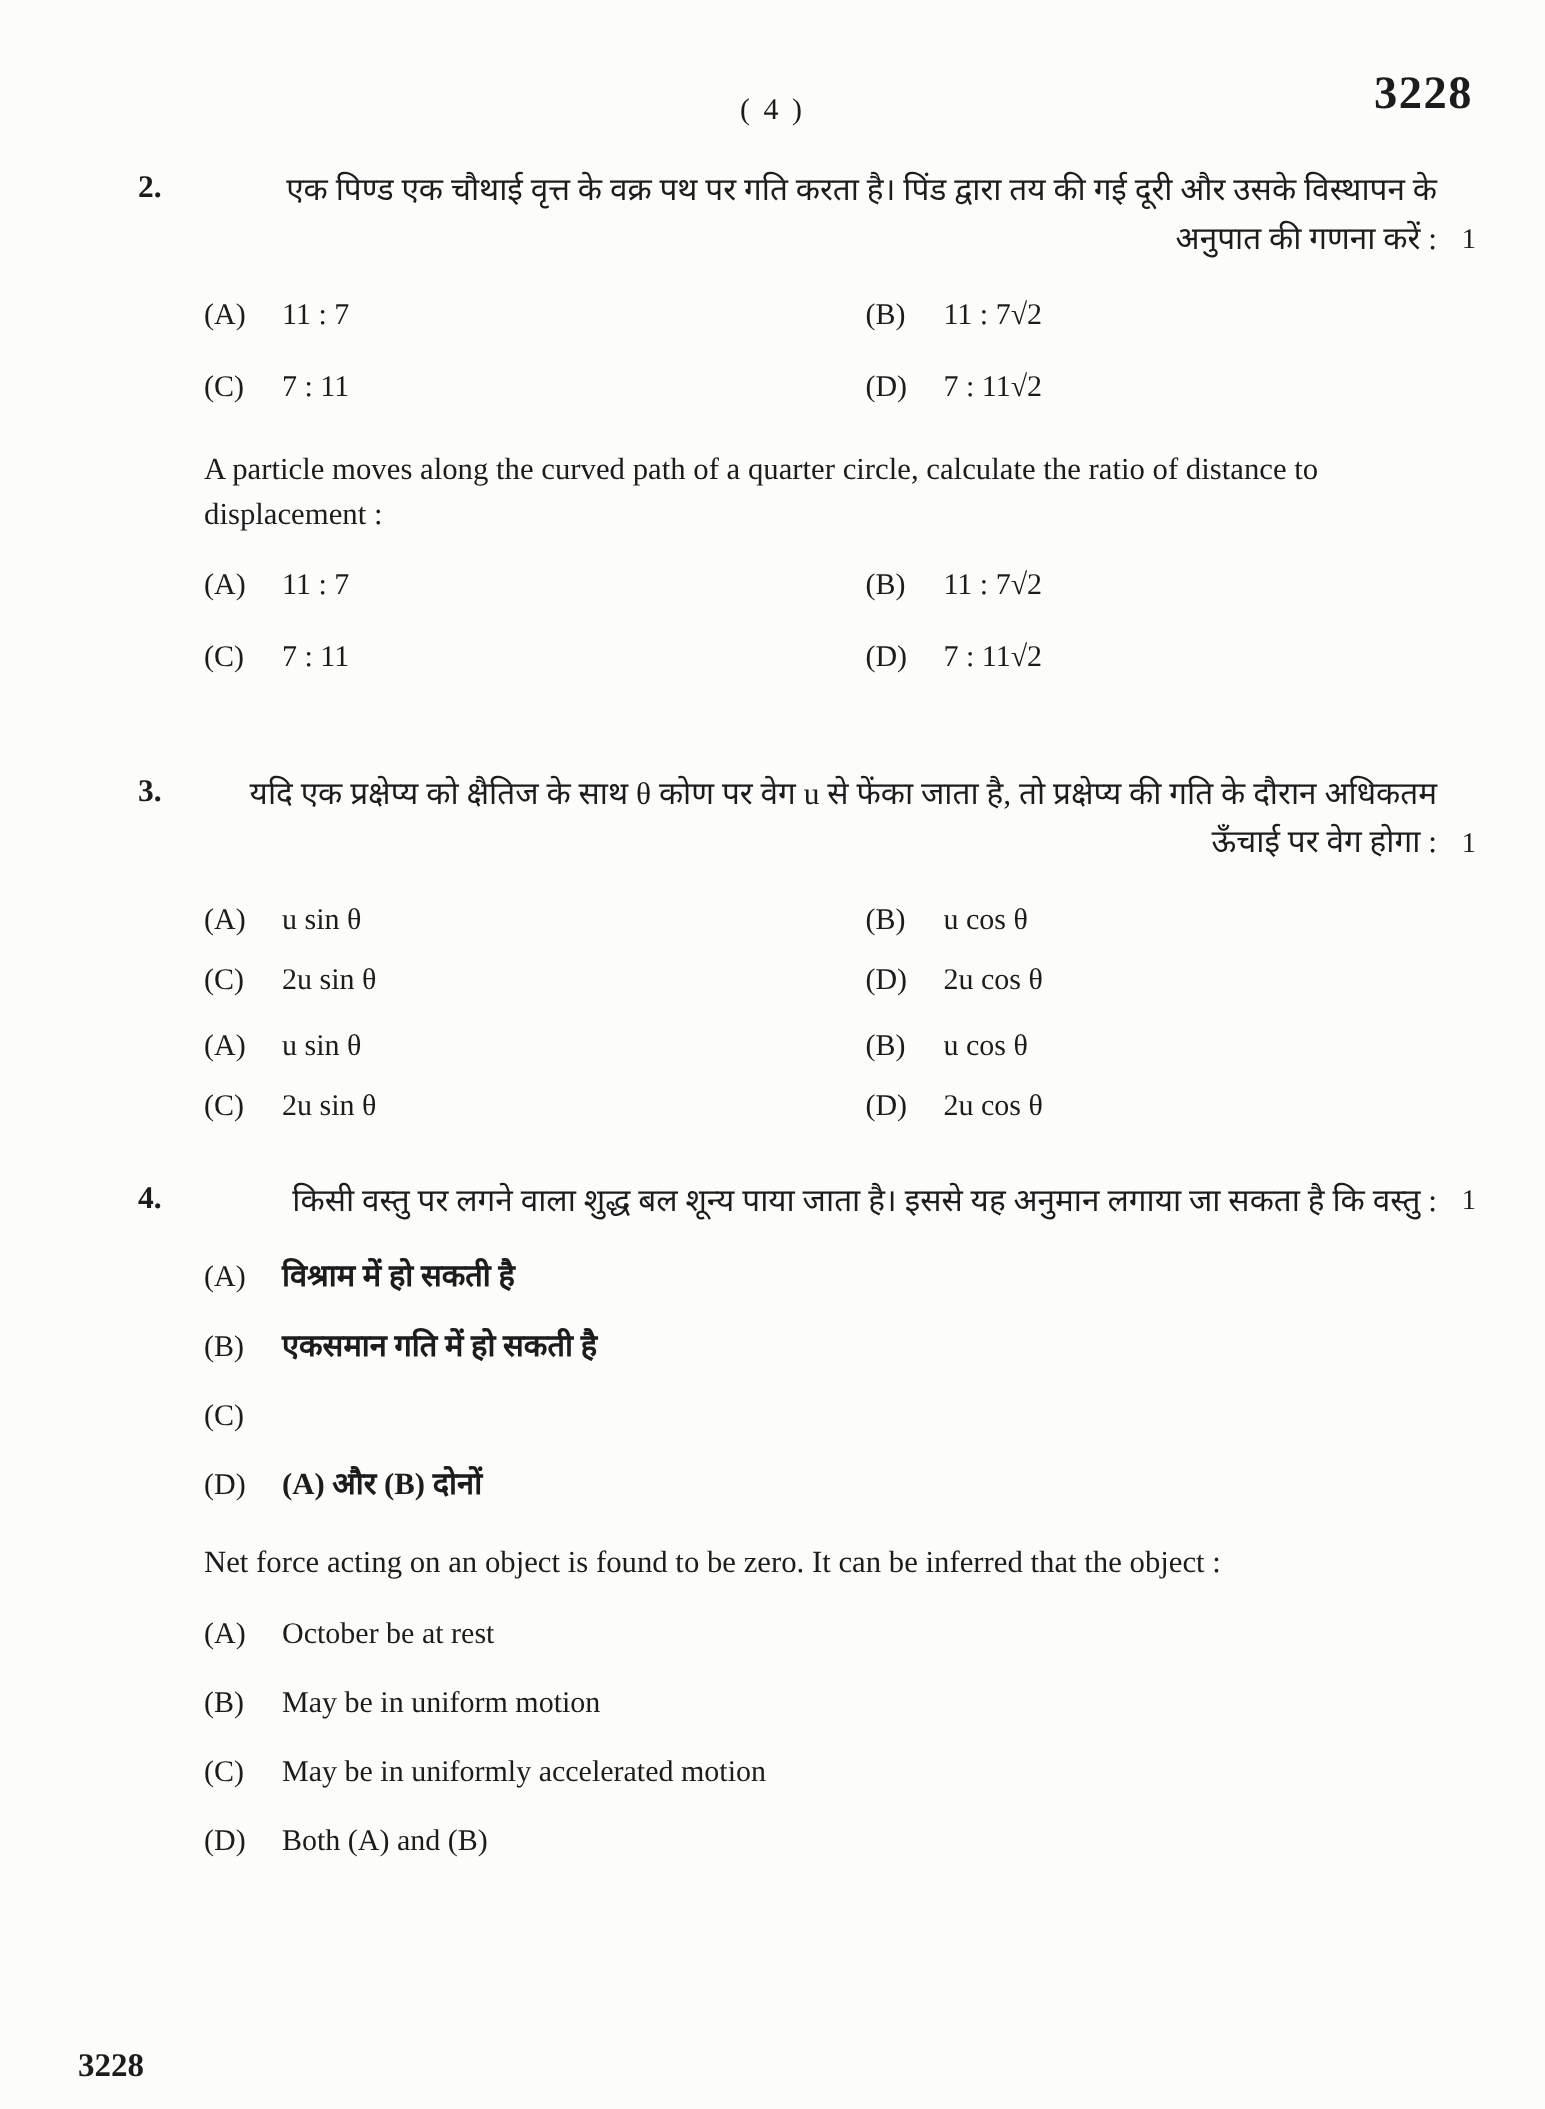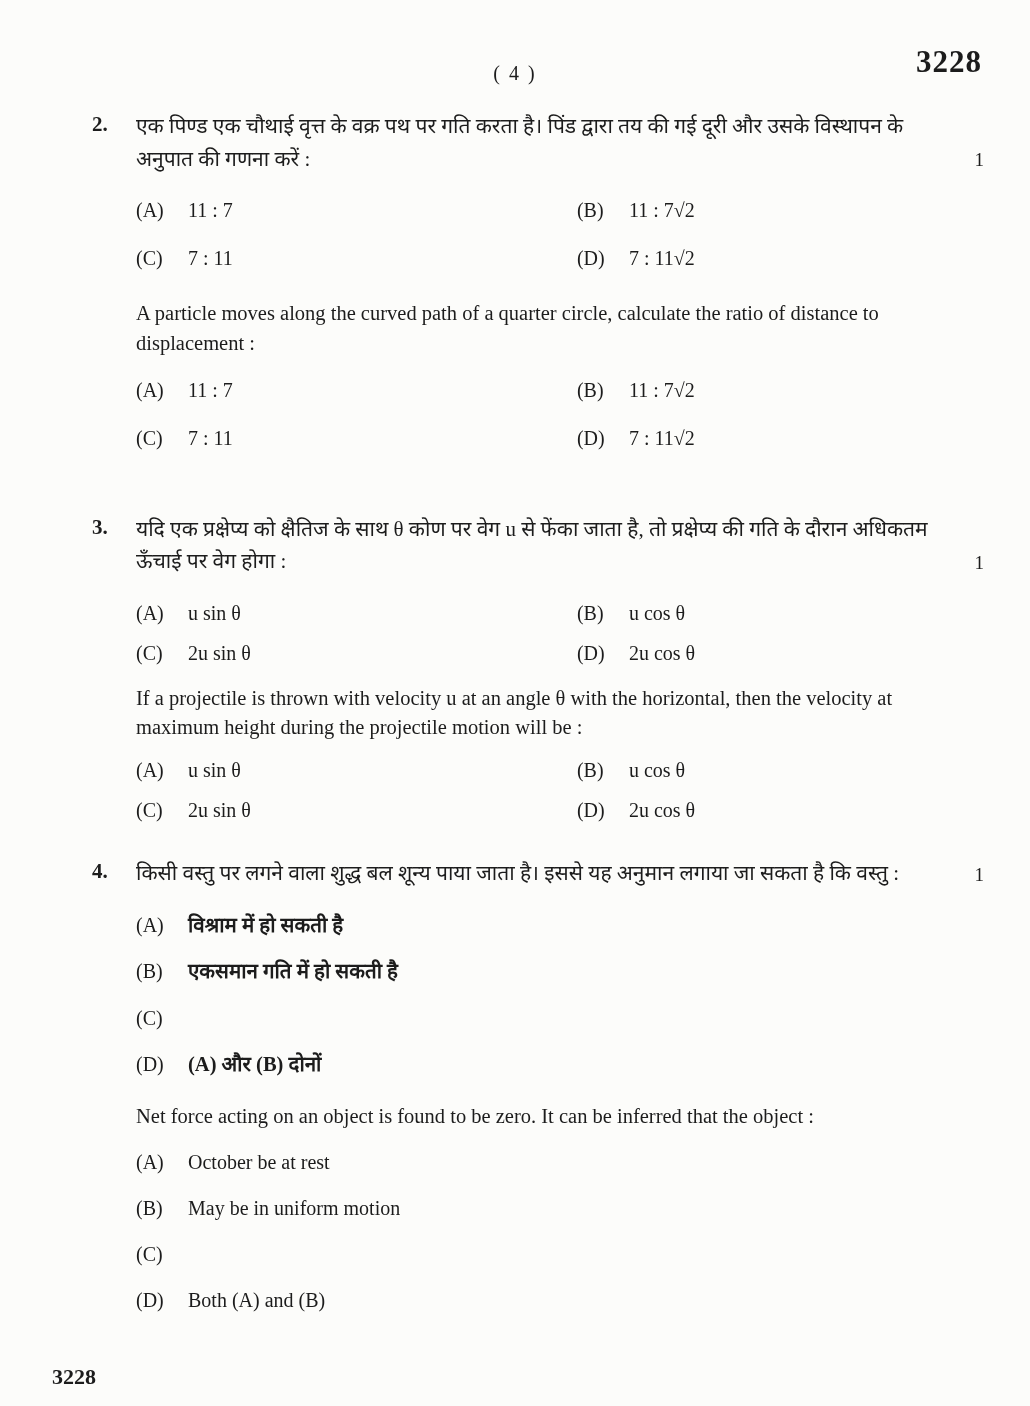--- a/index.html
+++ b/index.html
@@ -54,20 +54,21 @@
   }
   .q-main { flex: 1; position: relative; }
   .q-head {
     position: relative;
     padding-right: 26px;
     margin-bottom: 22px;
   }
   .q-text-hindi {
     font-size: 21px;
     line-height: 1.55;
+    text-align: right;
   }
   .marks {
     position: absolute;
     right: 0;
     bottom: 4px;
     font-size: 19px;
   }
   .q-text-english {
     font-size: 20.5px;
     line-height: 1.45;
@@ -169,21 +170,20 @@
           </div>
           <div class="opt">
             <span class="opt-label">(C)</span>
             <span class="opt-text">2u sin θ</span>
           </div>
           <div class="opt">
             <span class="opt-label">(D)</span>
             <span class="opt-text">2u cos θ</span>
           </div>
         </div>
-        <div class="q-text-english" style="margin-bottom:14px;">If a projectile is thrown with velocity u at an angle θ with the horizontal, then the velocity at maximum height during the projectile motion will be :</div>
         <div class="options-grid" style="row-gap:14px; margin-bottom:0;">
           <div class="opt">
             <span class="opt-label">(A)</span>
             <span class="opt-text">u sin θ</span>
           </div>
           <div class="opt">
             <span class="opt-label">(B)</span>
             <span class="opt-text">u cos θ</span>
           </div>
           <div class="opt">
@@ -227,20 +227,21 @@
           <div class="opt">
             <span class="opt-label">(A)</span>
             <span class="opt-text">October be at rest</span>
           </div>
           <div class="opt">
             <span class="opt-label">(B)</span>
             <span class="opt-text">May be in uniform motion</span>
           </div>
           <div class="opt">
             <span class="opt-label">(C)</span>
+            <span class="opt-text">May be in uniformly accelerated motion</span>
           </div>
           <div class="opt">
             <span class="opt-label">(D)</span>
             <span class="opt-text">Both (A) and (B)</span>
           </div>
         </div>
       </div>
     </div>
 
   </div>

